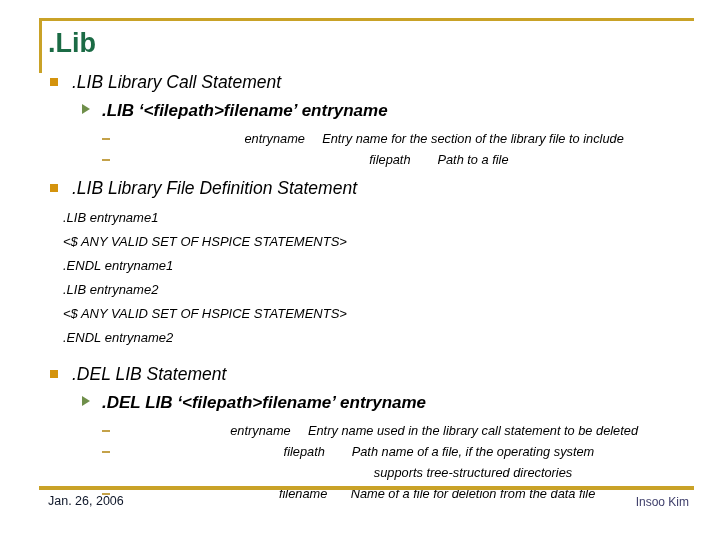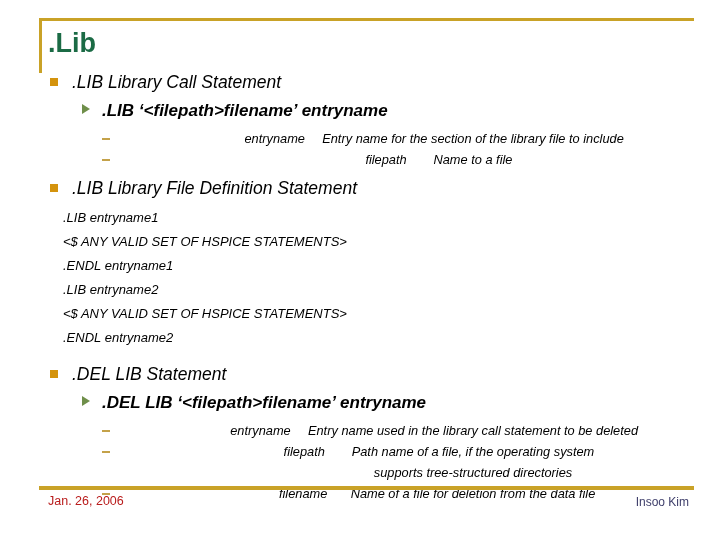--- a/index.html
+++ b/index.html
@@ -151,21 +151,21 @@
     top: 486px;
     width: 655px;
     height: 4px;
     background: #c9a227;
   }
   #footer-date {
     position: absolute;
     left: 44px;
     top: 494px;
     font-size: 12.5px;
-    color: #b91c1c;
+    color: #0f172a;
     white-space: nowrap;
   }
   #footer-author {
     position: absolute;
     right: 35px;
     top: 495px;
     font-size: 12px;
     color: #3f3f6b;
     white-space: nowrap;
   }
@@ -195,21 +195,21 @@
     </div>
 
     <div class="gap-sm"></div>
 
     <div class="lvl3">
       <span class="bullet-dash"></span>
       <span class="term">entryname</span><span class="desc">Entry name for the section of the library file to include</span>
     </div>
     <div class="lvl3">
       <span class="bullet-dash"></span>
-      <span class="term">filepath</span><span class="desc">Name to a file</span>
+      <span class="term">filepath</span><span class="desc">Path to a file</span>
     </div>
 
     <div class="gap-sm"></div>
 
     <div class="lvl1">
       <span class="bullet-sq"></span>
       <span>.LIB Library File Definition Statement</span>
     </div>
 
     <div class="gap-sm"></div>

